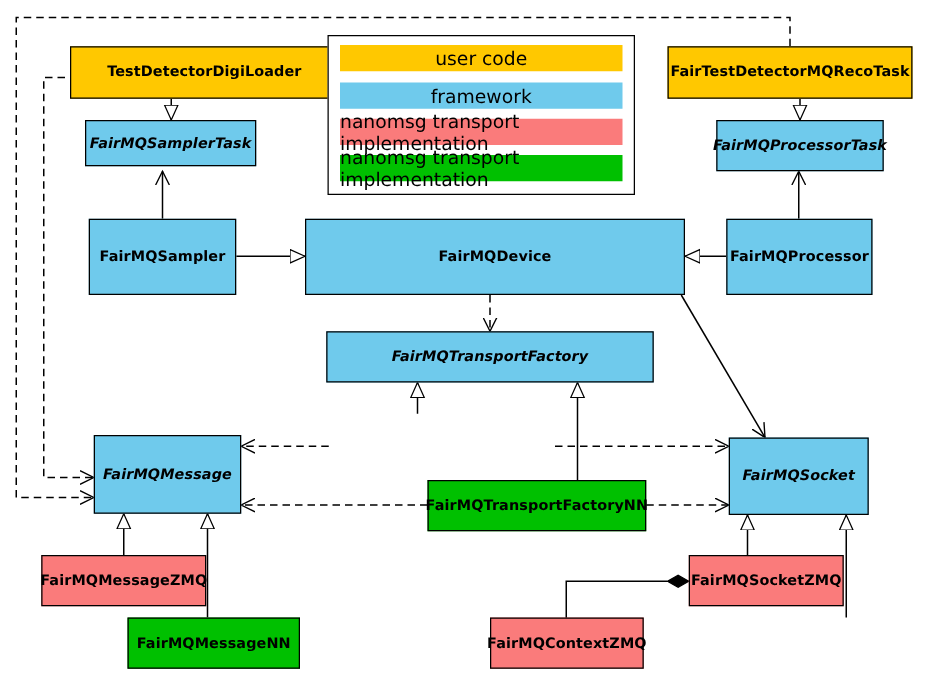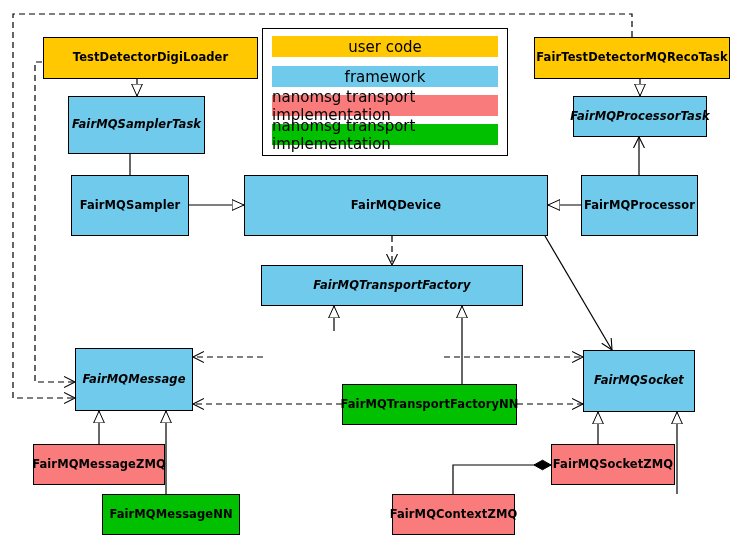--- a/index.html
+++ b/index.html
@@ -163,29 +163,29 @@
 
     <g>
       <line x1="677" y1="494" x2="677" y2="412" stroke="#000000" stroke-width="1.2" marker-end="url(#hollowTri)"></line>
     </g>
 
     <g>
       <polyline points="453,515 453,465 551,465" fill="none" stroke="#000000" stroke-width="1.2" marker-end="url(#blackDiamond)"></polyline>
     </g>
   </svg>
 
-  <div class="node fill-user" style="left:43px; top:37px; width:215px; height:42px;">
+  <div class="node fill-user" style="left:56px; top:37px; width:215px; height:42px;">
     <span>TestDetectorDigiLoader</span>
   </div>
 
   <div class="node fill-user" style="left:534px; top:37px; width:196px; height:42px;">
     <span>FairTestDetectorMQRecoTask</span>
   </div>
 
-  <div class="node fill-framework abstract" style="left:68px; top:96px; width:137px; height:58px;">
+  <div class="node fill-framework abstract" style="left:68px; top:96px; width:137px; height:37px;">
     <span>FairMQSamplerTask</span>
   </div>
 
   <div class="node fill-framework abstract" style="left:573px; top:96px; width:134px; height:41px;">
     <span>FairMQProcessorTask</span>
   </div>
 
   <div class="node fill-framework" style="left:71px; top:175px; width:118px; height:61px;">
     <span>FairMQSampler</span>
   </div>

